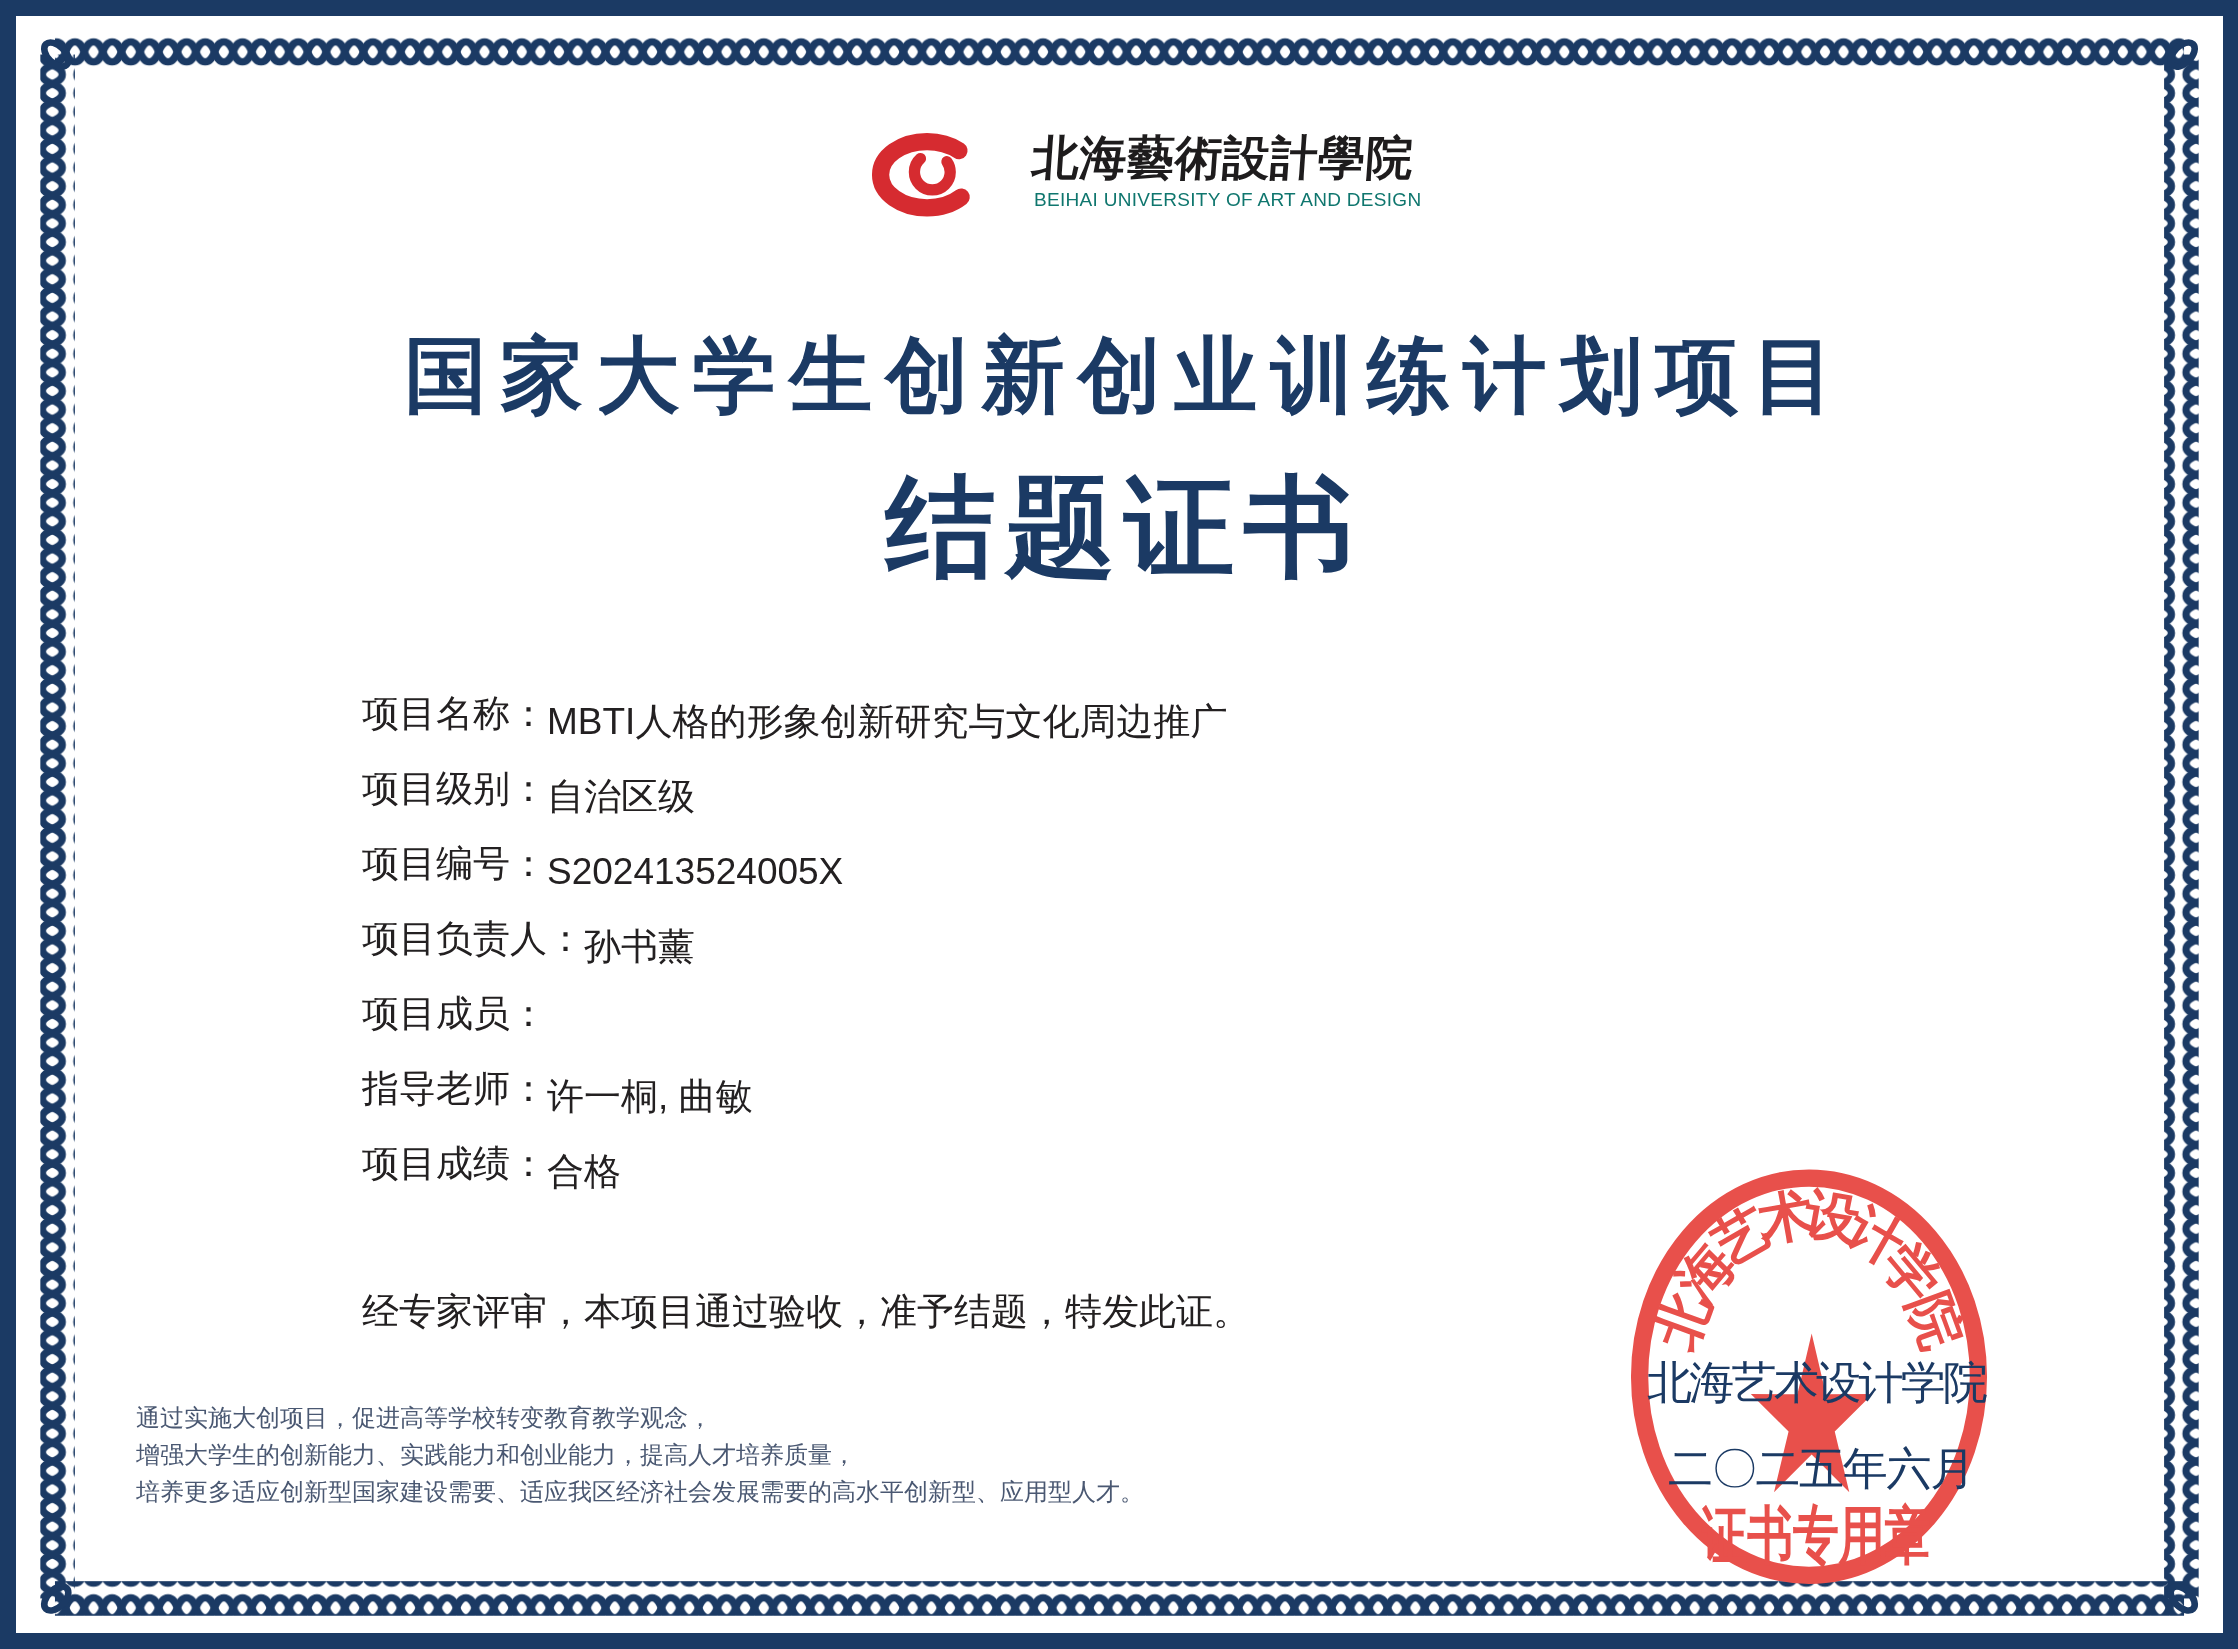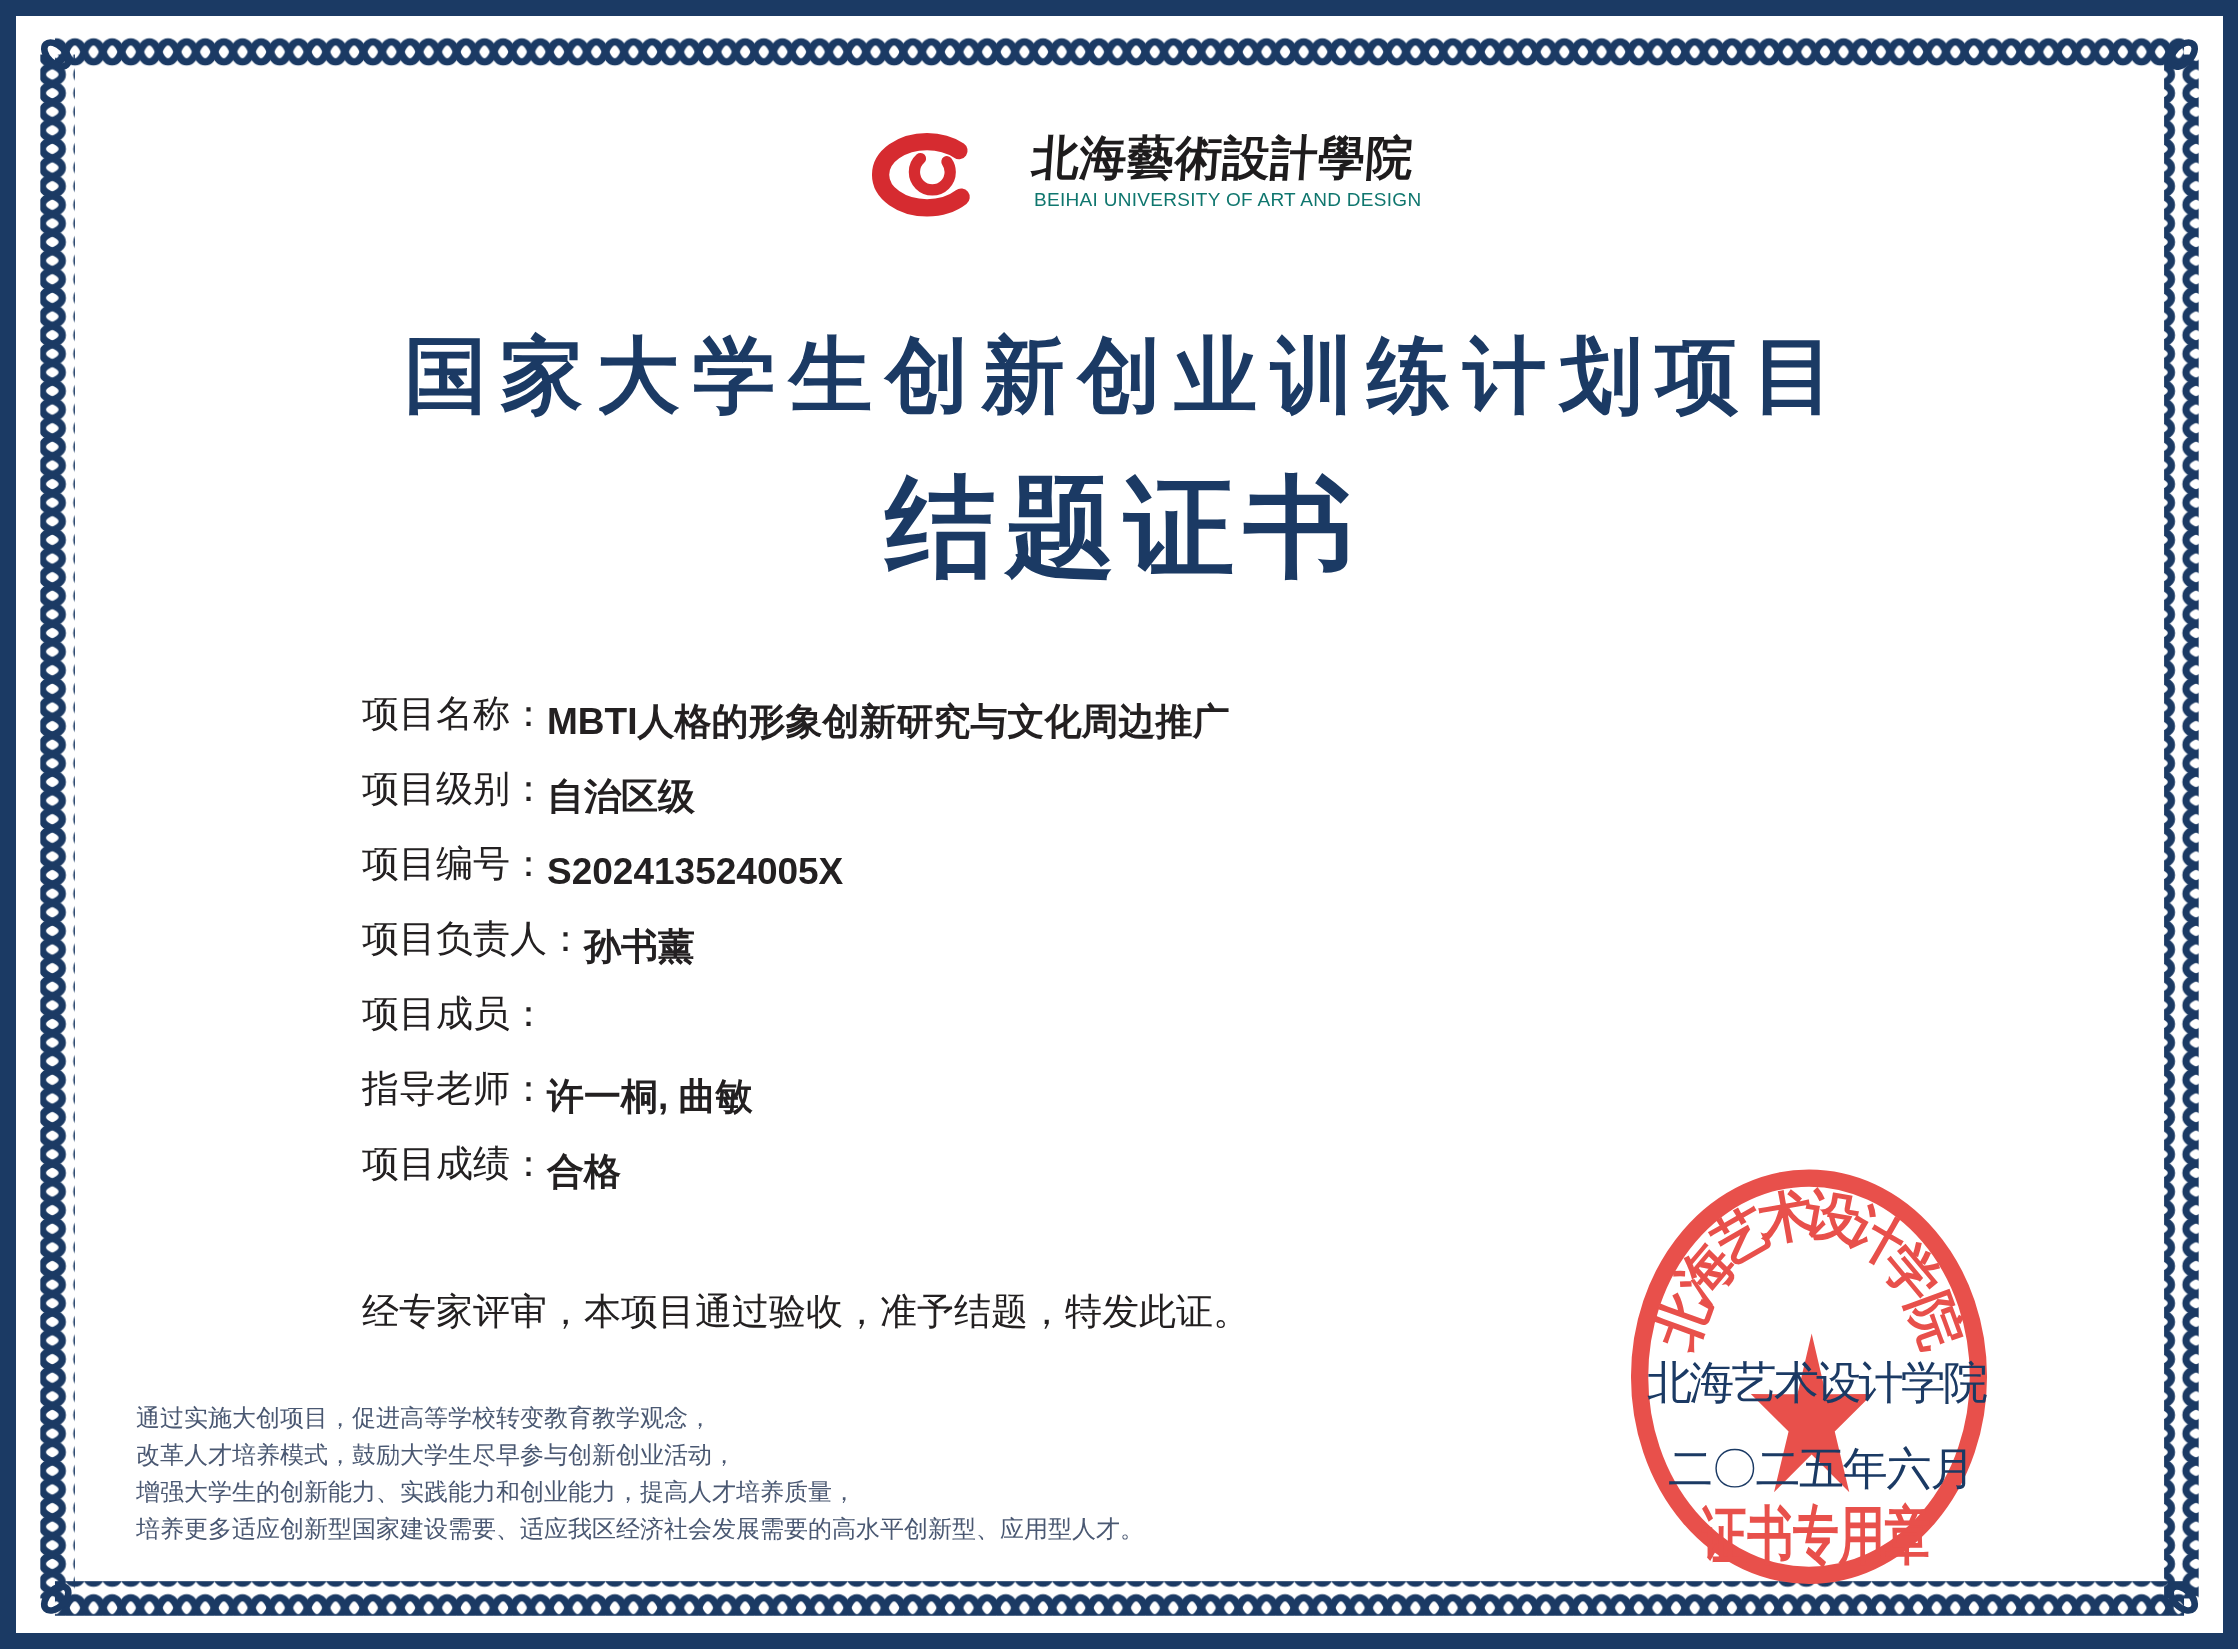--- a/index.html
+++ b/index.html
@@ -18,21 +18,21 @@
   .title-program{position:absolute;left:0;top:321px;width:100%;text-align:center;color:#1b3a64;
         font-family:"Liberation Serif","DejaVu Serif",serif;font-weight:700;font-size:83px;
         letter-spacing:13.3px;white-space:nowrap;transform:translateX(6.7px);}
   .title-cert{position:absolute;left:0;top:454px;width:100%;text-align:center;color:#1b3a64;
         font-family:"Liberation Serif","DejaVu Serif",serif;font-weight:700;font-size:110px;
         letter-spacing:9.3px;white-space:nowrap;transform:translateX(4.7px);}
   
   .rows{position:absolute;left:362px;top:676px;color:#232021;}
   .row{height:75px;display:flex;align-items:center;font-size:37px;white-space:nowrap;}
   .row .lab,.row .colon{font-weight:500;}
-  .row .val{font-weight:700;margin-top:16px;}
+  .row .val{font-weight:400;margin-top:16px;}
   .statement{position:absolute;left:362px;top:1287px;font-size:37px;color:#232021;white-space:nowrap;font-weight:500;}
   
   .footnote{position:absolute;left:136px;top:1400px;color:#4a5872;
         font-family:"Liberation Serif","DejaVu Serif",serif;font-size:24px;line-height:37px;white-space:nowrap;}
   
   .seal{position:absolute;left:1623px;top:1164px;width:372px;height:432px;z-index:2;}
   .seal-overlay-issuer{position:absolute;left:1647px;top:1353px;z-index:3;color:#1b3a64;font-size:45px;
         letter-spacing:-2.7px;white-space:nowrap;font-weight:500;}
   .seal-overlay-date{position:absolute;left:1668px;top:1439px;z-index:3;color:#1b3a64;font-size:45px;
         letter-spacing:-1.3px;white-space:nowrap;font-weight:500;}
@@ -113,21 +113,20 @@
       <span class="lab">项目成绩</span>
         <span class="colon">：</span>
         <span class="val">合格</span>
     </div>
   </div>
 
   <div class="statement">经专家评审，本项目通过验收，准予结题，特发此证。</div>
 
   <div class="footnote">
     <div>通过实施大创项目，促进高等学校转变教育教学观念，</div>
-    <div>改革人才培养模式，鼓励大学生尽早参与创新创业活动，</div>
     <div>增强大学生的创新能力、实践能力和创业能力，提高人才培养质量，</div>
     <div>培养更多适应创新型国家建设需要、适应我区经济社会发展需要的高水平创新型、应用型人才。</div>
   </div>
 
   <svg class="seal" width="372" height="432" viewBox="0 0 560 650">
     <ellipse cx="280" cy="320" rx="255" ry="299" fill="none" stroke="#e8504b" stroke-width="26"></ellipse>
     <polygon fill="#e8504b" transform="translate(284,387) scale(0.73,1) translate(-284,-387)" points="284,255 313.4,346.6 409.5,346.2 331.6,402.5 361.6,493.8 284,437 206.4,493.8 236.4,402.5 158.5,346.2 254.6,346.6"></polygon>
     <g fill="#e8504b" font-family="'Liberation Serif','DejaVu Serif',serif" font-size="82" font-weight="700" text-anchor="middle">
       <text transform="translate(90,236) rotate(-70)" dominant-baseline="central">北</text>
       <text transform="translate(125,163) rotate(-50)" dominant-baseline="central">海</text>

